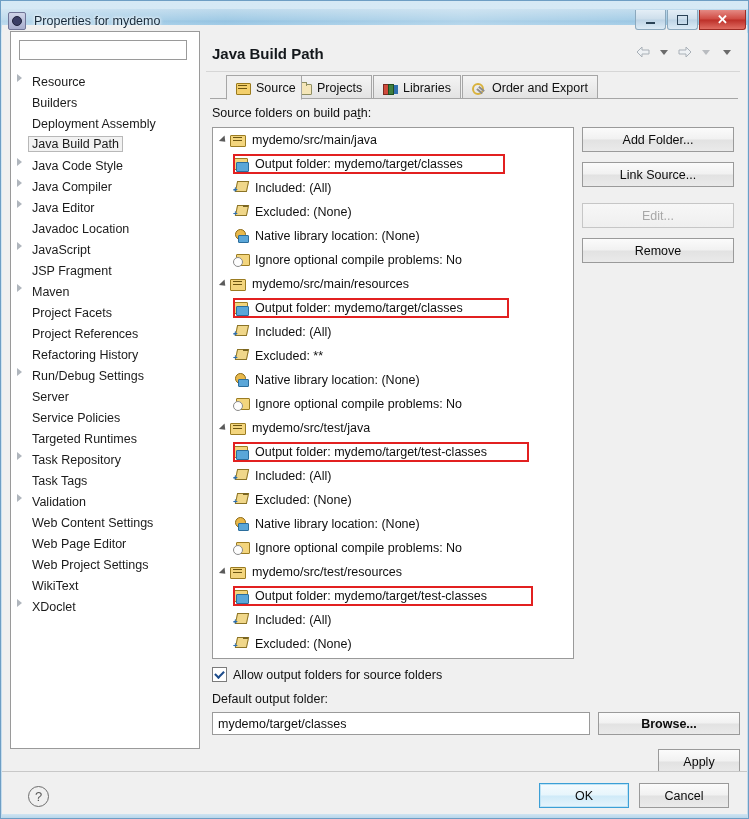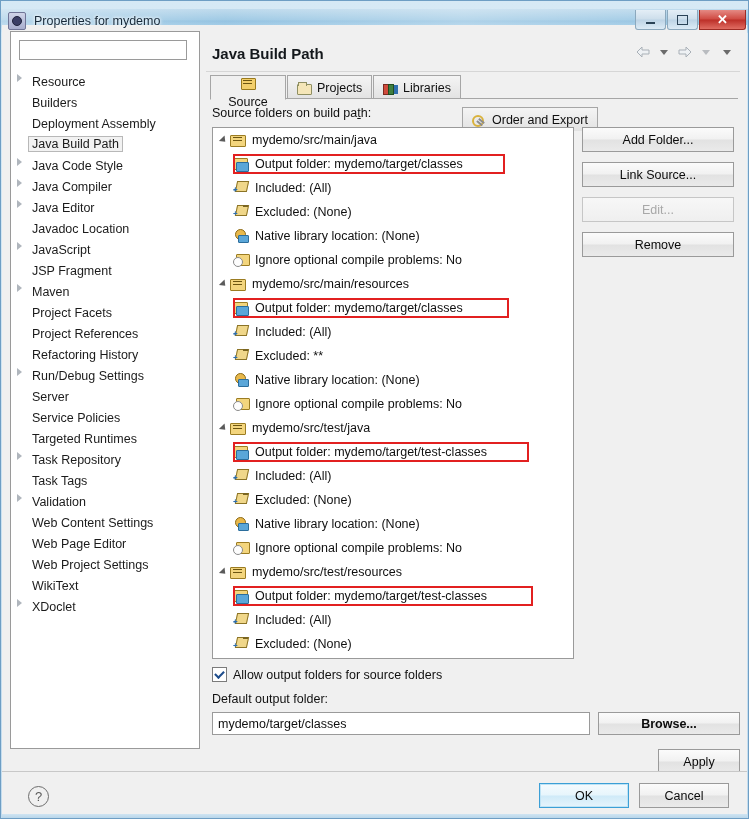--- a/index.html
+++ b/index.html
@@ -212,21 +212,21 @@
   #side-buttons{position:absolute;left:376px;top:96px;width:152px;}
   .btn{
     width:152px;height:25px;box-sizing:border-box;
     border:1px solid #9a9a9a;border-radius:0;
     background:linear-gradient(to bottom,#fbfbfb 0%,#f1f1f1 48%,#e2e2e2 52%,#eaeaea 100%);
     font-family:"Liberation Sans", sans-serif;font-size:12.5px;color:#0b0b0b;
     display:flex;align-items:center;justify-content:center;
     margin-bottom:10px;
   }
   .btn.disabled{color:#a8a8a8;border-color:#c6c6c6;background:linear-gradient(to bottom,#f7f7f7,#efefef);}
-  .btn.spacer-top{margin-top:10px;}
+  .btn.spacer-top{margin-top:16px;}
 
   
   #allow-row{
     position:absolute;left:6px;top:636px;display:flex;align-items:center;gap:6px;
     font-size:12.5px;color:#101010;
   }
   .cbox{
     width:13px;height:13px;border:1px solid #7b7b7b;background:#fff;
     display:flex;align-items:center;justify-content:center;flex:none;
   }
@@ -405,33 +405,33 @@
           </div>
           <div class="nav-btn">
             <span class="nav-caret light"></span>
           </div>
           <div class="nav-btn">
             <span class="nav-caret"></span>
           </div>
         </div>
 
         <div id="tabbar">
-            <div class="tab active" style="left: 0px; width: 76px; top: 0px; flex-direction: column;">
+            <div class="tab active" style="left: 16px; width: 76px; top: 0px;">
               <span class="ico ico-source"></span>
               <span>Source</span>
             </div>
             <div class="tab" style="left: 77px; width: 85px;">
               <span class="ico ico-projects"></span>
               <span>Projects</span>
             </div>
             <div class="tab" style="left: 163px; width: 88px;">
               <span class="ico ico-lib"></span>
               <span>Libraries</span>
             </div>
-            <div class="tab" style="left: 252px; width: 136px; margin-top: 32px;">
+            <div class="tab" style="left: 252px; width: 136px;">
               <span class="ico ico-order"></span>
               <span>Order and Export</span>
             </div>
           </div>
         <div id="tab-underline"></div>
 
         <div id="source-label">Source folders on build pa<span class="u">t</span>h:</div>
 
         <div id="src-tree">
             <div class="node root">

